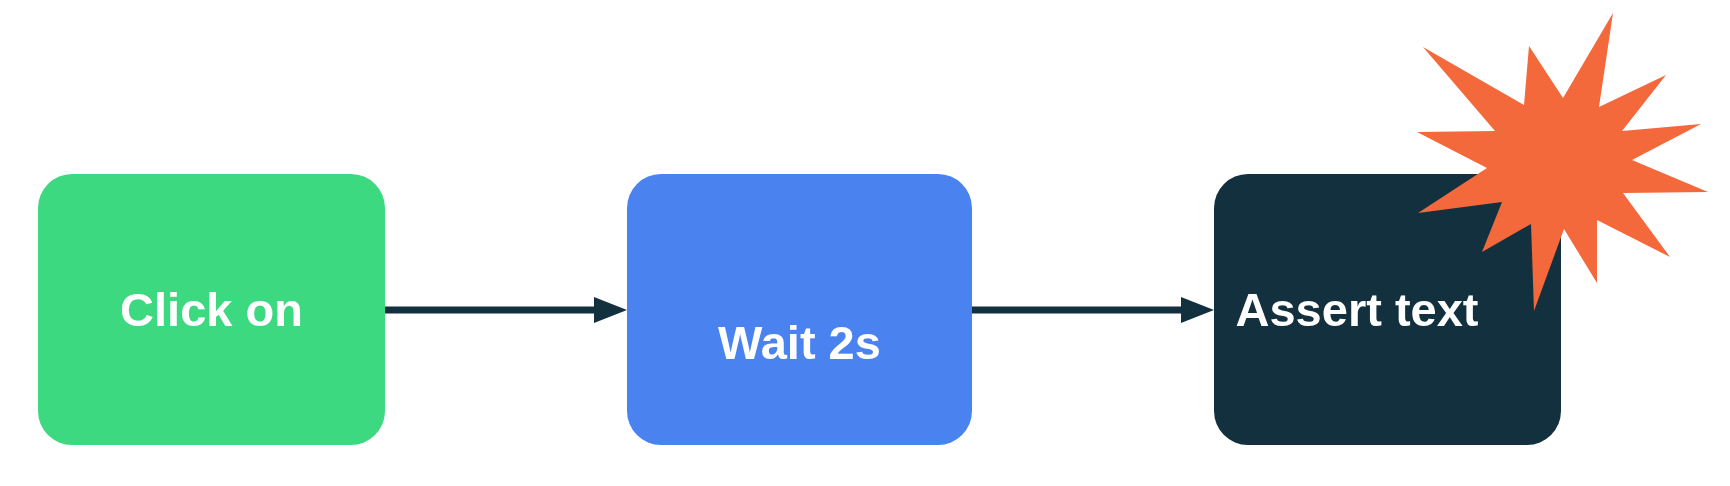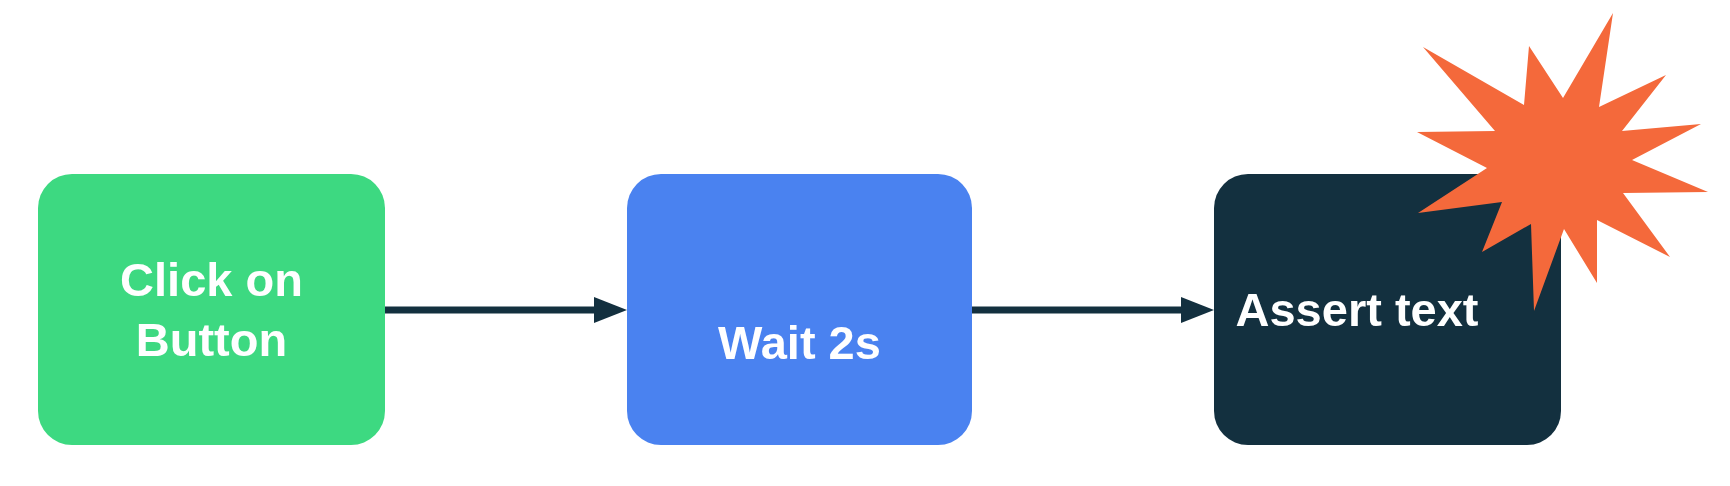--- a/index.html
+++ b/index.html
@@ -63,21 +63,20 @@
       <polygon points="1181,297 1181,323 1214,310" fill="#13303F"></polygon>
     </g>
 
     <rect x="1214" y="174" width="347" height="271" rx="34" ry="34" fill="#13303F"></rect>
 
     <polygon points="1529,46 1563,98 1613,13 1599,107 1666,75 1622,131 1701,124 1632,160 1708,192 1623,193 1670,257 1597,220 1597,283 1564,229 1534,311 1531,224 1482,252 1502,202 1418,213 1487,168 1417,132 1495,131 1423,47 1524,105" fill="#F4693B"></polygon>
   </svg>
 
   <div class="node-label label-1">
     <span class="label-line">Click on</span>
-    <span class="label-line">Button</span>
   </div>
 
   <div class="node-label label-2">
     <span class="label-line">Wait 2s</span>
   </div>
 
   <div class="node-label label-3">
     <span class="label-line">Assert text</span>
   </div>
 

